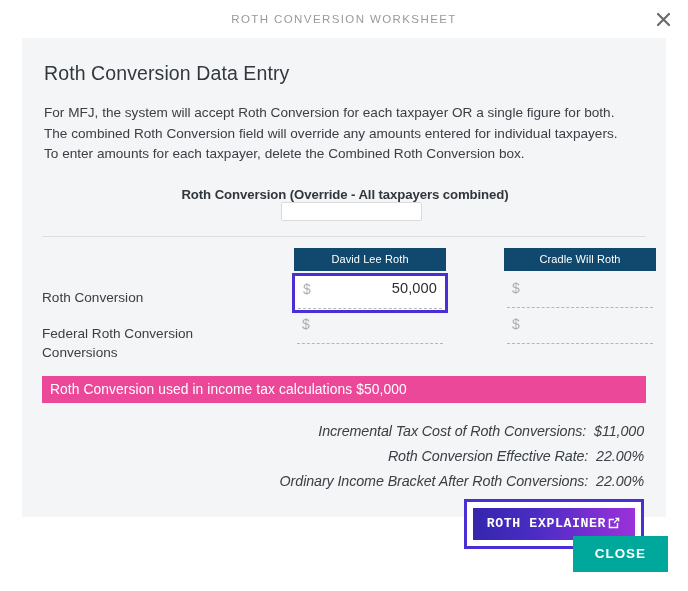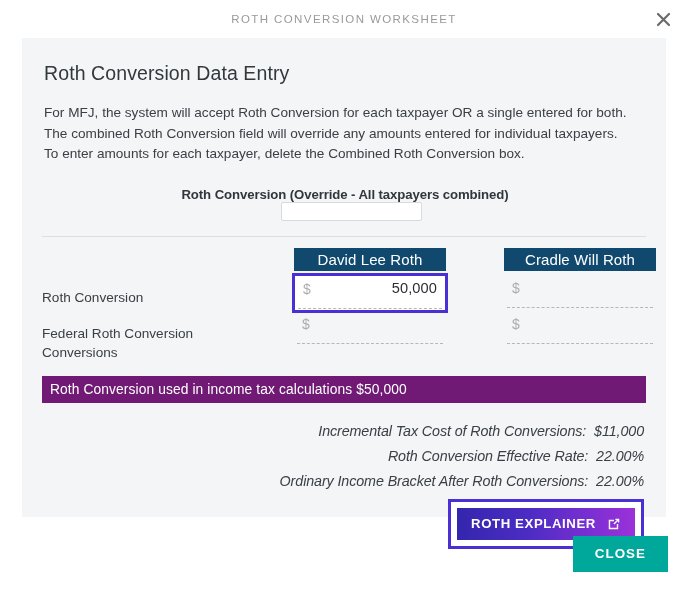--- a/index.html
+++ b/index.html
@@ -124,21 +124,21 @@
     align-items: flex-start;
   }
 
   .col-label   { width: 252px; flex: 0 0 252px; margin-top: 8px; }
   .col-person  { width: 152px; flex: 0 0 152px; }
   .col-gap     { width: 58px;  flex: 0 0 58px; }
 
   .person-head {
     background: #11496e;
     color: #ffffff;
-    font-size: 15px;
+    font-size: 11px;
     text-align: center;
     padding: 4px 0 5px 0;
     height: 23px;
     line-height: 15px;
     letter-spacing: 0.1px;
   }
 
   .row-label {
     font-size: 13.6px;
     color: #3b4046;
@@ -179,21 +179,21 @@
     padding-right: 5px;
     padding-top: 1px;
     letter-spacing: 0.1px;
   }
 
   .row-spacer { height: 4px; }
 
   
   .teal-bar {
     margin-top: 14px;
-    background: #701a75;
+    background: #ec4899;
     color: #ffffff;
     font-size: 13.8px;
     padding: 7px 6px 8px 8px;
     height: 27px;
     line-height: 13px;
     letter-spacing: 0.1px;
   }
 
   
   .summary {
@@ -220,28 +220,27 @@
   .explainer-focus {
     border: 3px solid #4a2fd4;
     background: #ffffff;
     padding: 6px;
     display: inline-block;
   }
   .explainer-btn {
     background: linear-gradient(90deg, #3426ad 0%, #4c2cc4 40%, #7b2fd2 75%, #9b31d9 100%);
     color: #ffffff;
     border: none;
-    font-family: Liberation Sans, sans-serif;
+    font-family: Liberation Mono, monospace;
     font-size: 13.2px;
     font-weight: bold;
     letter-spacing: 0.6px;
     padding: 8px 14px 9px 14px;
     display: flex;
-    align-items: center;
-    gap: 11px;
+    gap: 1px;
     cursor: pointer;
   }
   .ext-icon { display: inline-flex; }
 
   
   .footer {
     position: absolute;
     left: 0;
     bottom: 0;
     width: 688px;
@@ -275,21 +274,21 @@
         <path d="M2 2 L13 13 M13 2 L2 13" stroke="#6b6b6b" stroke-width="2.2" stroke-linecap="round"></path>
       </svg>
     </div>
   </div>
 
   <div class="card">
 
     <div class="card-title">Roth Conversion Data Entry</div>
 
     <div class="desc">
-      <div>For MFJ, the system will accept Roth Conversion for each taxpayer OR a single entered for both.</div>
+      <div>For MFJ, the system will accept Roth Conversion for each taxpayer OR a single figure for both.</div>
       <div>The combined Roth Conversion field will override any amounts entered for individual taxpayers.</div>
       <div>To enter amounts for each taxpayer, delete the Combined Roth Conversion box.</div>
     </div>
 
     <div class="override-row">
       <span class="override-label">Roth Conversion (Override - All taxpayers combined)</span>
       <input class="override-input" type="text" value="" style="">
     </div>
 
     <div class="divider"></div>

